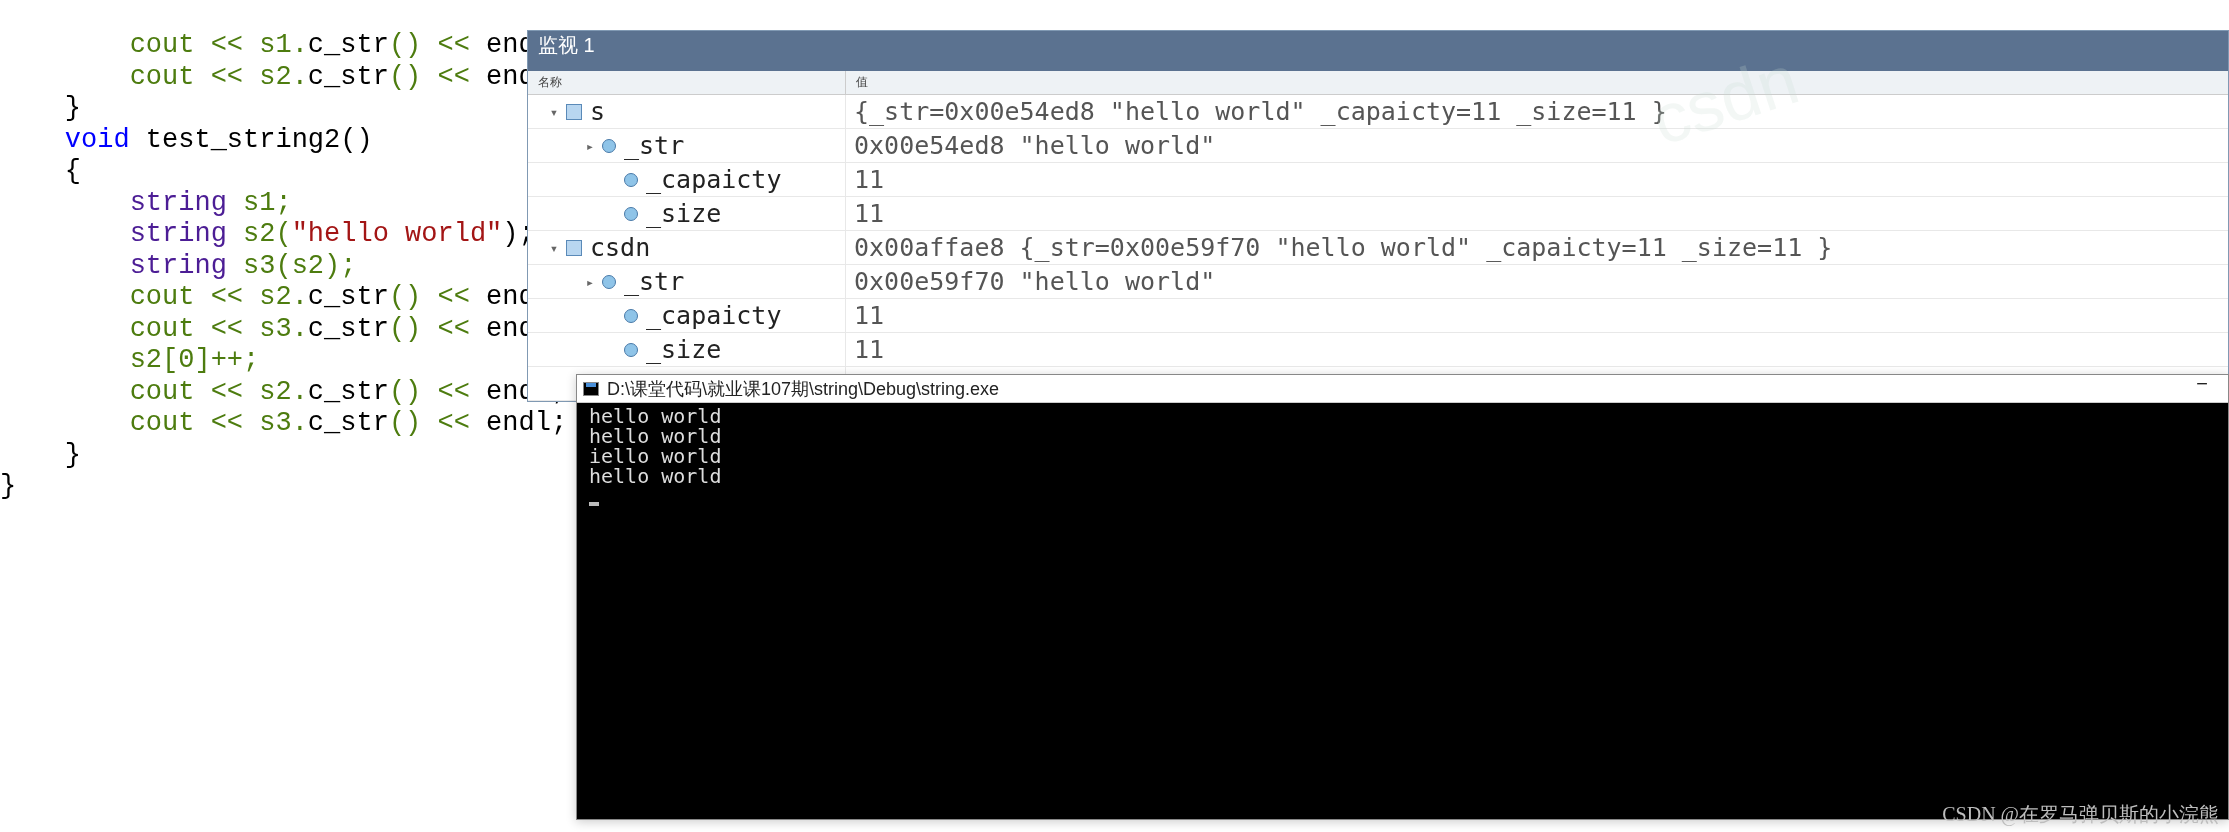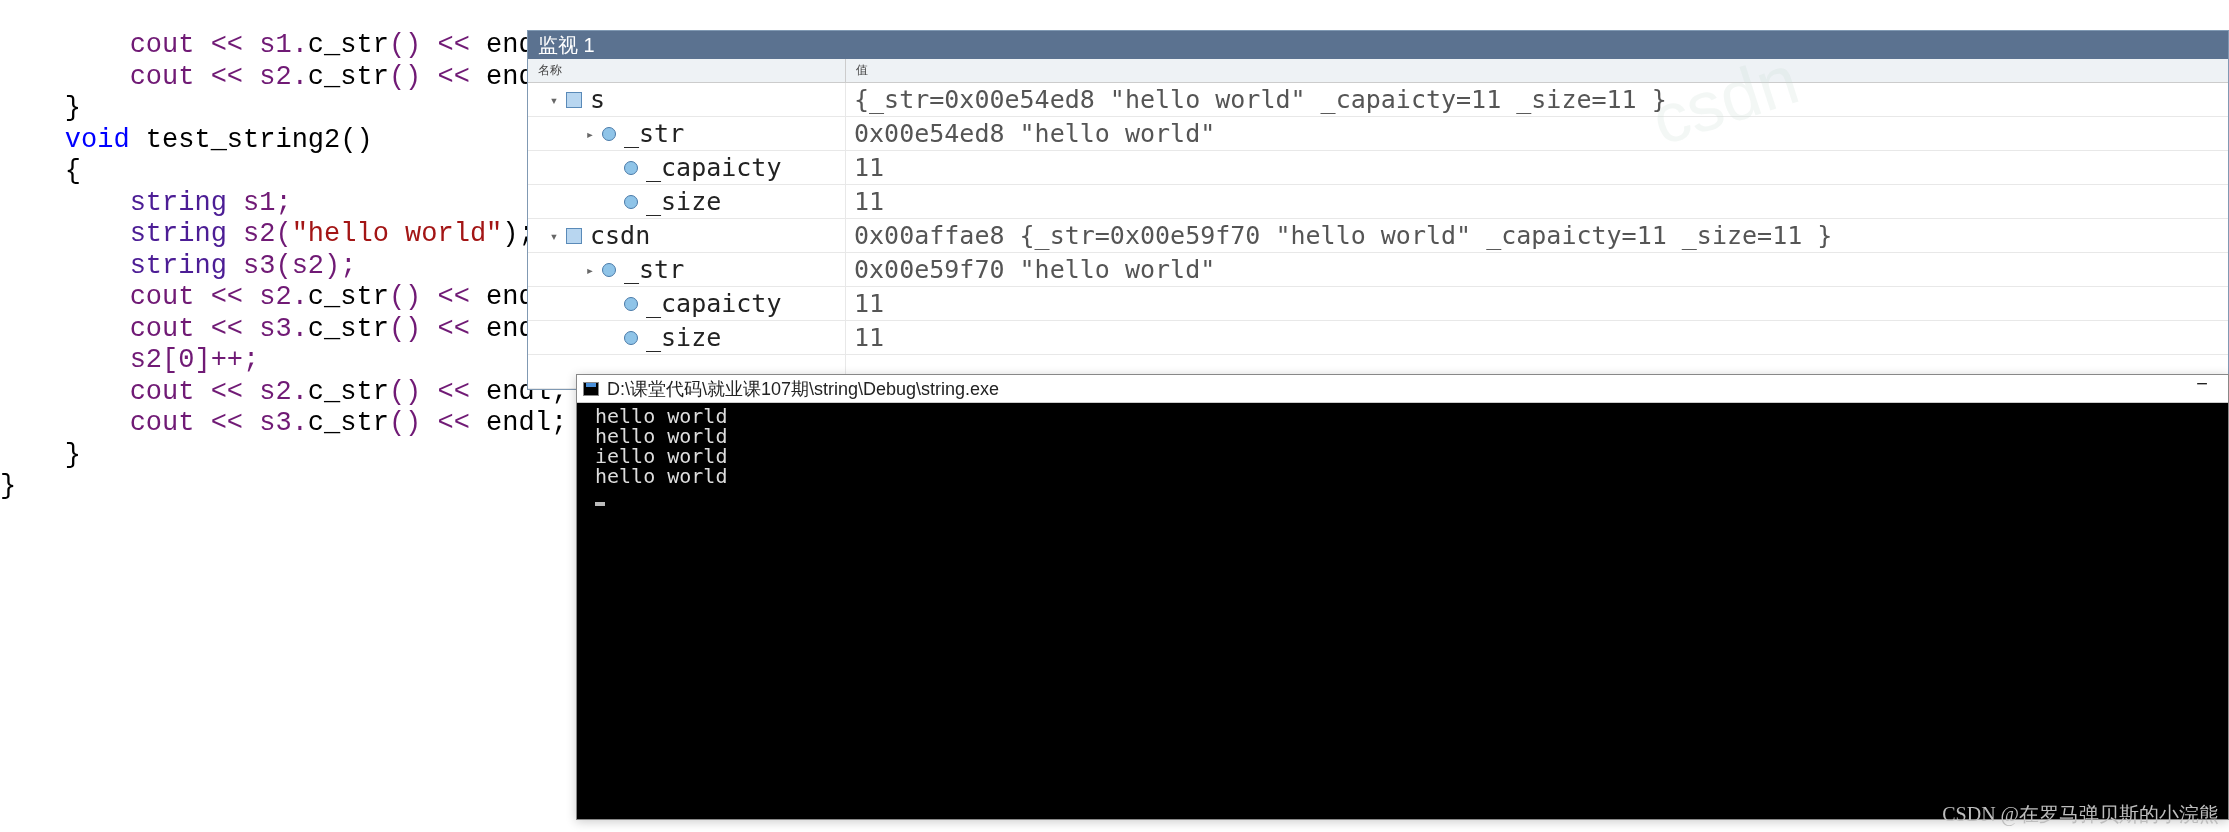--- a/index.html
+++ b/index.html
@@ -19,40 +19,40 @@
     width: 525px; height: 832px;
     background: #ffffff;
     font-size: 27px;
     line-height: 31.5px;
     font-family: Consolas, "Courier New", monospace;
     padding-top: 30px;
   }
   .code-line { white-space: pre; }
   .k-type { color: #4c1d95; }      
   .k-keyword { color: #0000ff; text-align: center; }   
-  .k-ident { color: #701a75; }
+  .k-ident { color: #4d7c0f; }
   .k-str { color: #a31515; }       
   .k-func { color: #000000; }
   .k-punct { color: #000000; }
   .k-endl { color: #000000; }
 
   
   .watch-window {
     position: absolute;
     left: 527px; top: 30px;
     right: 0;
     border: 1px solid #8099b3;
   }
   .watch-title {
     background: #5b7290;
     color: #ffffff;
     font-family: "Microsoft YaHei", sans-serif;
     font-size: 20px;
     padding: 4px 10px;
-    height: 28px;
+    height: 40px;
     line-height: 20px;
   }
   .watch-header {
     display: flex;
     background: #eef2f5;
     border-bottom: 1px solid #cccccc;
     font-family: "Microsoft YaHei", sans-serif;
     font-size: 12px;
     color: #444;
   }
@@ -152,21 +152,21 @@
     color: #222;
     font-size: 22px;
     line-height: 8px;
   }
   .console-body {
     background: #000000;
     color: #dddddd;
     font-family: "NSimSun", Consolas, monospace;
     font-size: 20px;
     line-height: 20px;
-    padding: 3px 18px;
+    padding: 3px 12px;
     height: 416px;
     white-space: pre;
   }
   .cursor {
     display: inline-block;
     width: 10px; height: 4px;
     background: #bbb;
     vertical-align: bottom;
     margin-top: 8px;
   }

